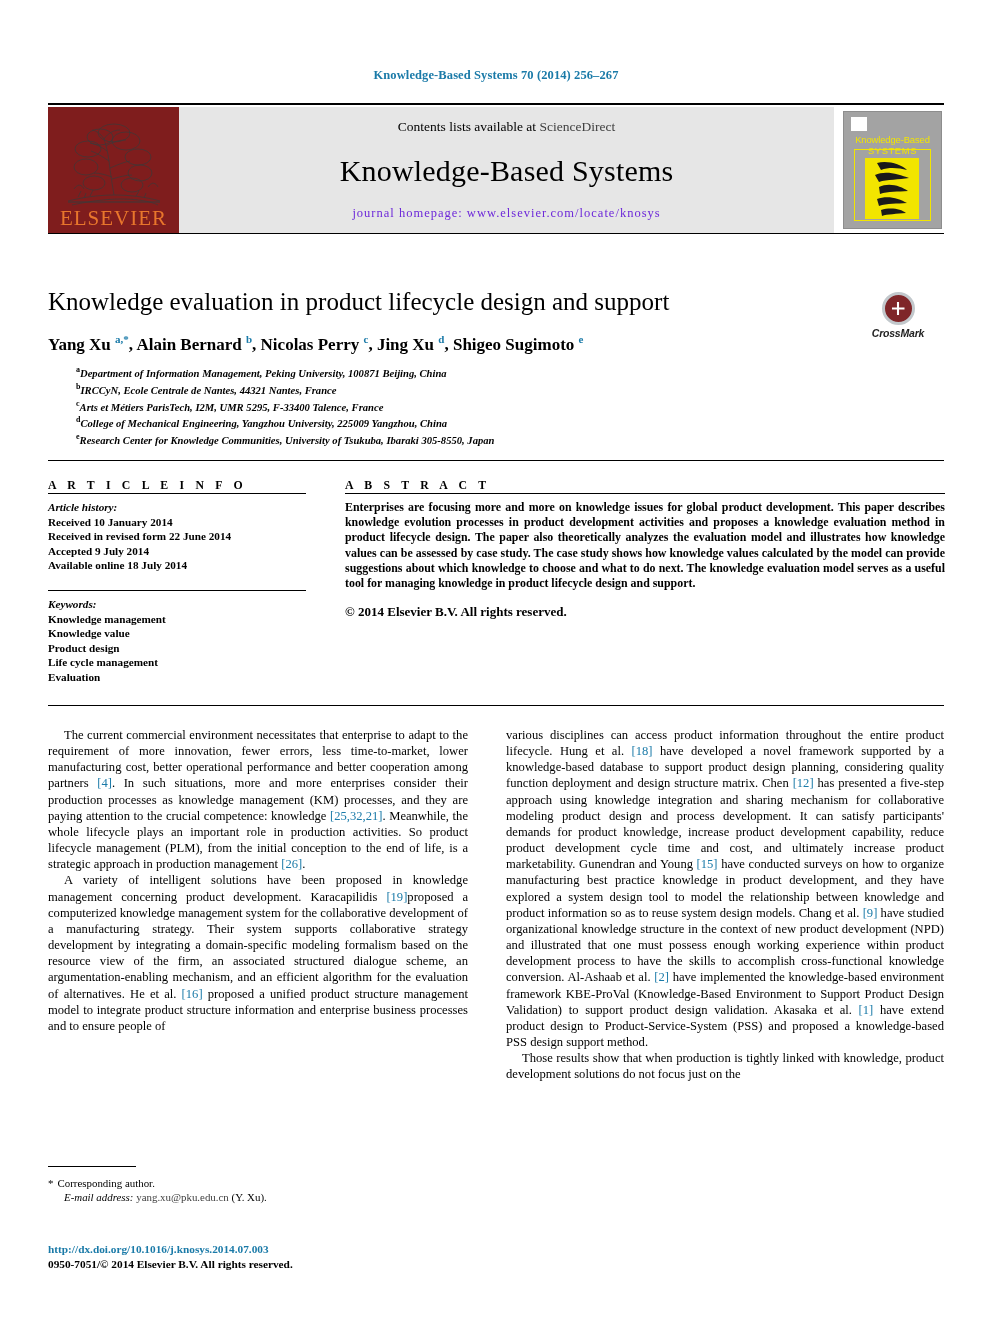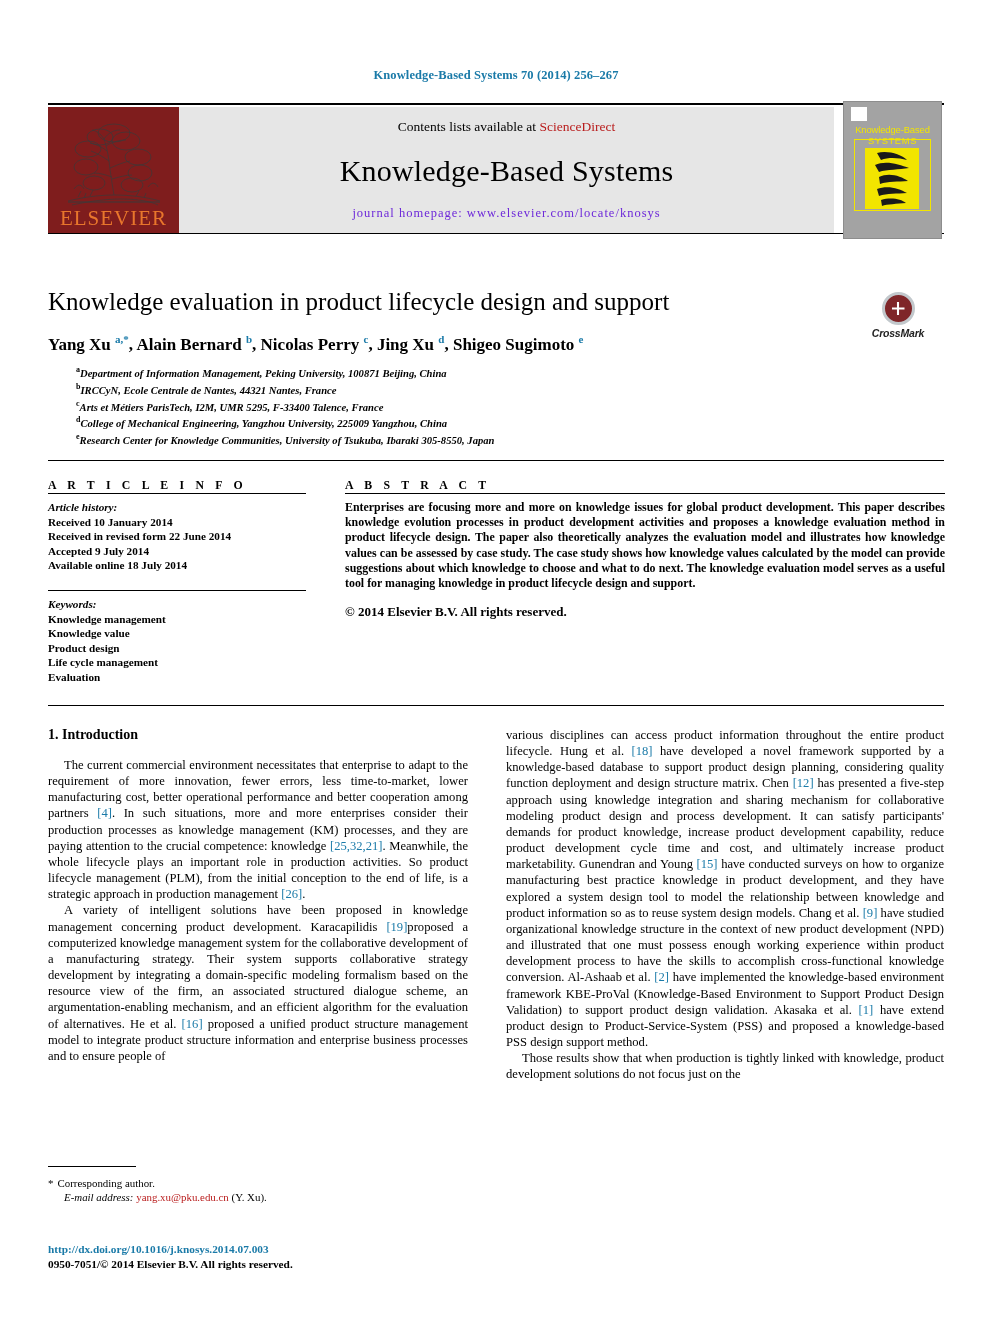--- a/index.html
+++ b/index.html
@@ -15,21 +15,21 @@
     color: #000000;
     position: relative;
     overflow: hidden;
   }
   .page {
     position: absolute;
     left: 0; top: 0;
     width: 992px;
     height: 1323px;
   }
-  .link { color: #b91c1c; margin-top: 44px; }
+  .link { color: #404040; margin-top: 44px; }
   .ref  { color: #1a7aa8; }
 
   
   .runhead {
     position: absolute;
     top: 68px; left: 0; right: 0;
     text-align: center;
     font-family: "Liberation Serif", serif;
     font-weight: bold;
     font-size: 12.5px;
@@ -113,21 +113,21 @@
     width: 110px;
     background: #fff;
     display: flex;
     align-items: center;
     justify-content: flex-end;
     padding-right: 2px;
     box-sizing: border-box;
   }
   .cover-thumb {
     width: 99px;
-    height: 138px;
+    height: 118px;
     background: #a3a3a3;
     border: 1px solid #8d8d8d;
     box-sizing: border-box;
     position: relative;
   }
   .cover-smalllogo {
     position: absolute;
     left: 7px; top: 5px;
     width: 16px; height: 14px;
     background: #ffffff;
@@ -470,21 +470,20 @@
   <div class="col-abs">
     <div class="sec-head">A B S T R A C T</div>
     <div class="thin-rule"></div>
     <div class="abs-text">Enterprises are focusing more and more on knowledge issues for global product development. This paper describes knowledge evolution processes in product development activities and proposes a knowledge evaluation method in product lifecycle design. The paper also theoretically analyzes the evaluation model and illustrates how knowledge values can be assessed by case study. The case study shows how knowledge values calculated by the model can provide suggestions about which knowledge to choose and what to do next. The knowledge evaluation model serves as a useful tool for managing knowledge in product lifecycle design and support.</div>
     <div class="abs-copy">© 2014 Elsevier B.V. All rights reserved.</div>
   </div>
 
   <div class="rule-body"></div>
 
   <div class="body-left">
-    <h2 class="sec">1. Introduction</h2>
     <div>
         <p class="body"><span>The current commercial environment necessitates that enterprise to adapt to the requirement of more innovation, fewer errors, less time-to-market, lower manufacturing cost, better operational performance and better cooperation among partners </span><span class="ref">[4]</span><span>. In such situations, more and more enterprises consider their production processes as knowledge management (KM) processes, and they are paying attention to the crucial competence: knowledge </span><span class="ref">[25,32,21]</span><span>. Meanwhile, the whole lifecycle plays an important role in production activities. So product lifecycle management (PLM), from the initial conception to the end of life, is a strategic approach in production management </span><span class="ref">[26]</span><span>.</span></p>
         <p class="body"><span>A variety of intelligent solutions have been proposed in knowledge management concerning product development. Karacapilidis </span><span class="ref">[19]</span><span>proposed a computerized knowledge management system for the collaborative development of a manufacturing strategy. Their system supports collaborative strategy development by integrating a domain-specific modeling formalism based on the resource view of the firm, an associated structured dialogue scheme, an argumentation-enabling mechanism, and an efficient algorithm for the evaluation of alternatives. He et al. </span><span class="ref">[16]</span><span> proposed a unified product structure management model to integrate product structure information and enterprise business processes and to ensure people of</span></p>
       </div>
   </div>
 
   <div class="body-right">
     <div>
         <p class="body cont"><span>various disciplines can access product information throughout the entire product lifecycle. Hung et al. </span><span class="ref">[18]</span><span> have developed a novel framework supported by a knowledge-based database to support product design planning, considering quality function deployment and design structure matrix. Chen </span><span class="ref">[12]</span><span> has presented a five-step approach using knowledge integration and sharing mechanism for collaborative modeling product design and process development. It can satisfy participants' demands for product knowledge, increase product development capability, reduce product development cycle time and cost, and ultimately increase product marketability. Gunendran and Young </span><span class="ref">[15]</span><span> have conducted surveys on how to organize manufacturing best practice knowledge in product development, and they have explored a system design tool to model the relationship between knowledge and product information so as to reuse system design models. Chang et al. </span><span class="ref">[9]</span><span> have studied organizational knowledge structure in the context of new product development (NPD) and illustrated that one must possess enough working experience within product development process to have the skills to accomplish cross-functional knowledge conversion. Al-Ashaab et al. </span><span class="ref">[2]</span><span> have implemented the knowledge-based environment framework KBE-ProVal (Knowledge-Based Environment to Support Product Design Validation) to support product design validation. Akasaka et al. </span><span class="ref">[1]</span><span> have extend product design to Product-Service-System (PSS) and proposed a knowledge-based PSS design support method.</span></p>
         <p class="body"><span>Those results show that when production is tightly linked with knowledge, product development solutions do not focus just on the</span></p>

